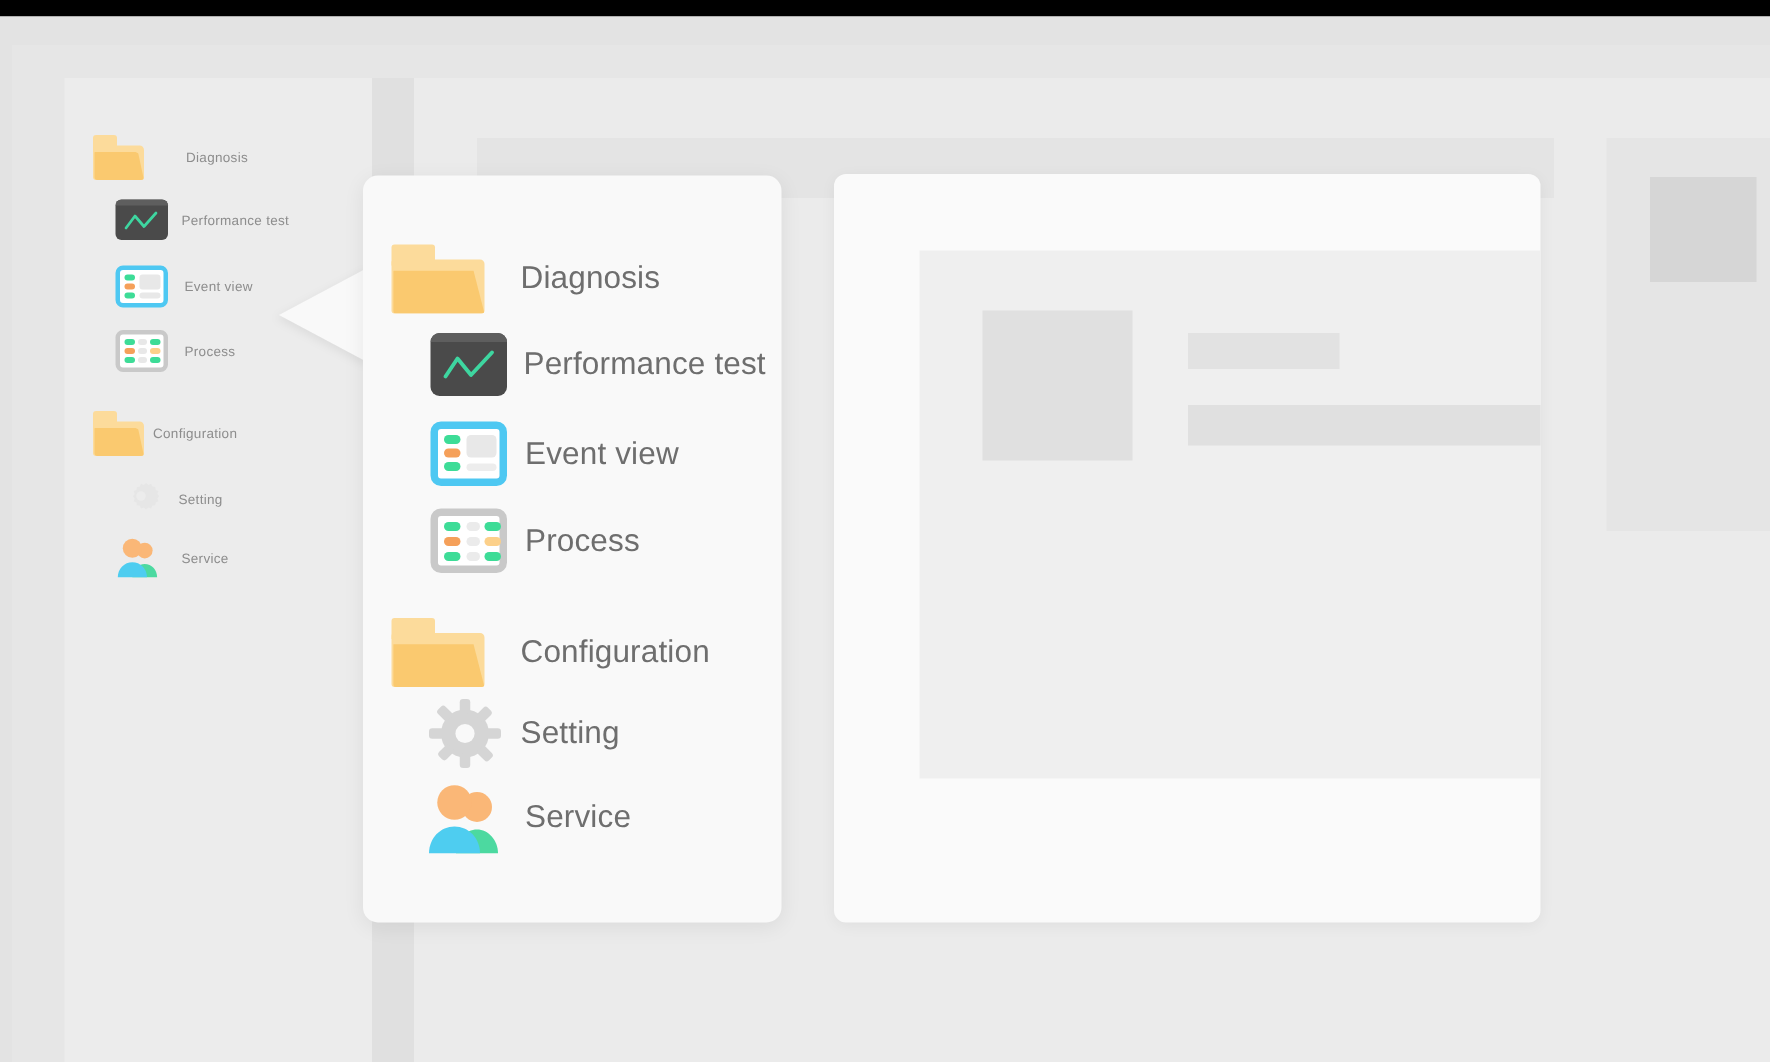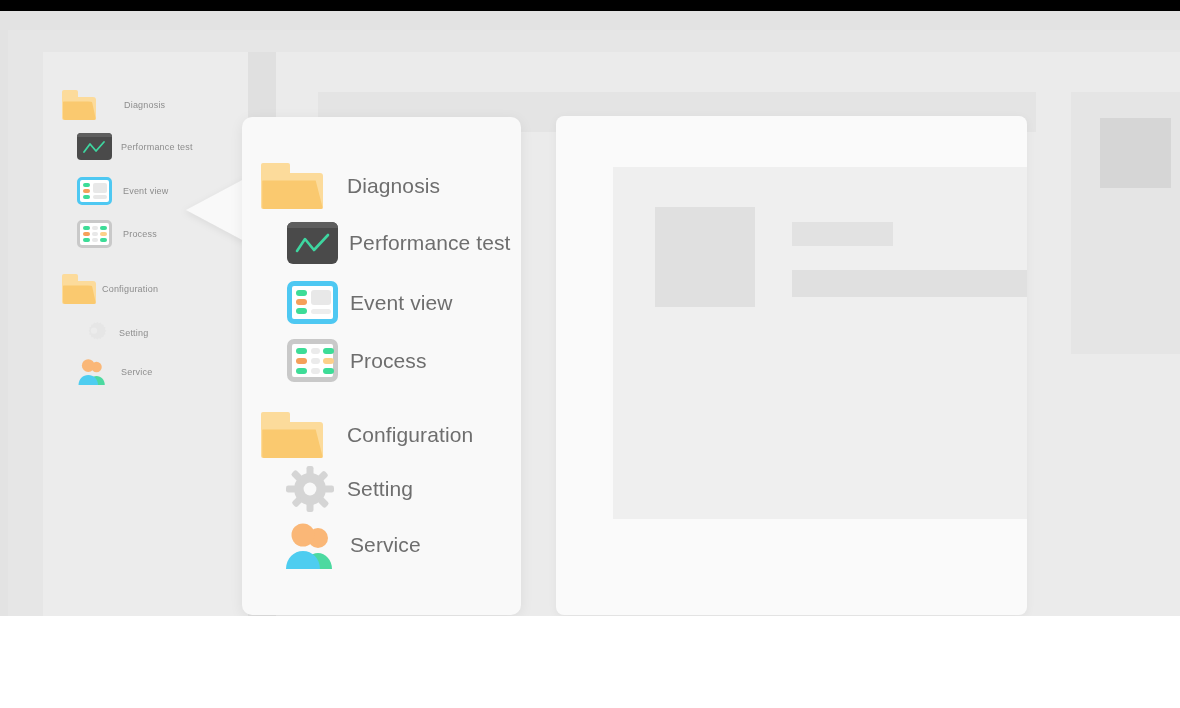--- a/index.html
+++ b/index.html
@@ -6,21 +6,21 @@
     margin: 0;
     padding: 0;
     background: #ffffff;
   }
   body {
     font-family: "Liberation Sans", sans-serif;
   }
   #stage {
     position: relative;
     width: 1180px;
-    height: 616px;
+    height: 708px;
     overflow: hidden;
     background: #ffffff;
   }
 
   
   .topbar {
     position: absolute;
     left: 0; top: 0;
     width: 1180px; height: 11px;
     background: #000000;

